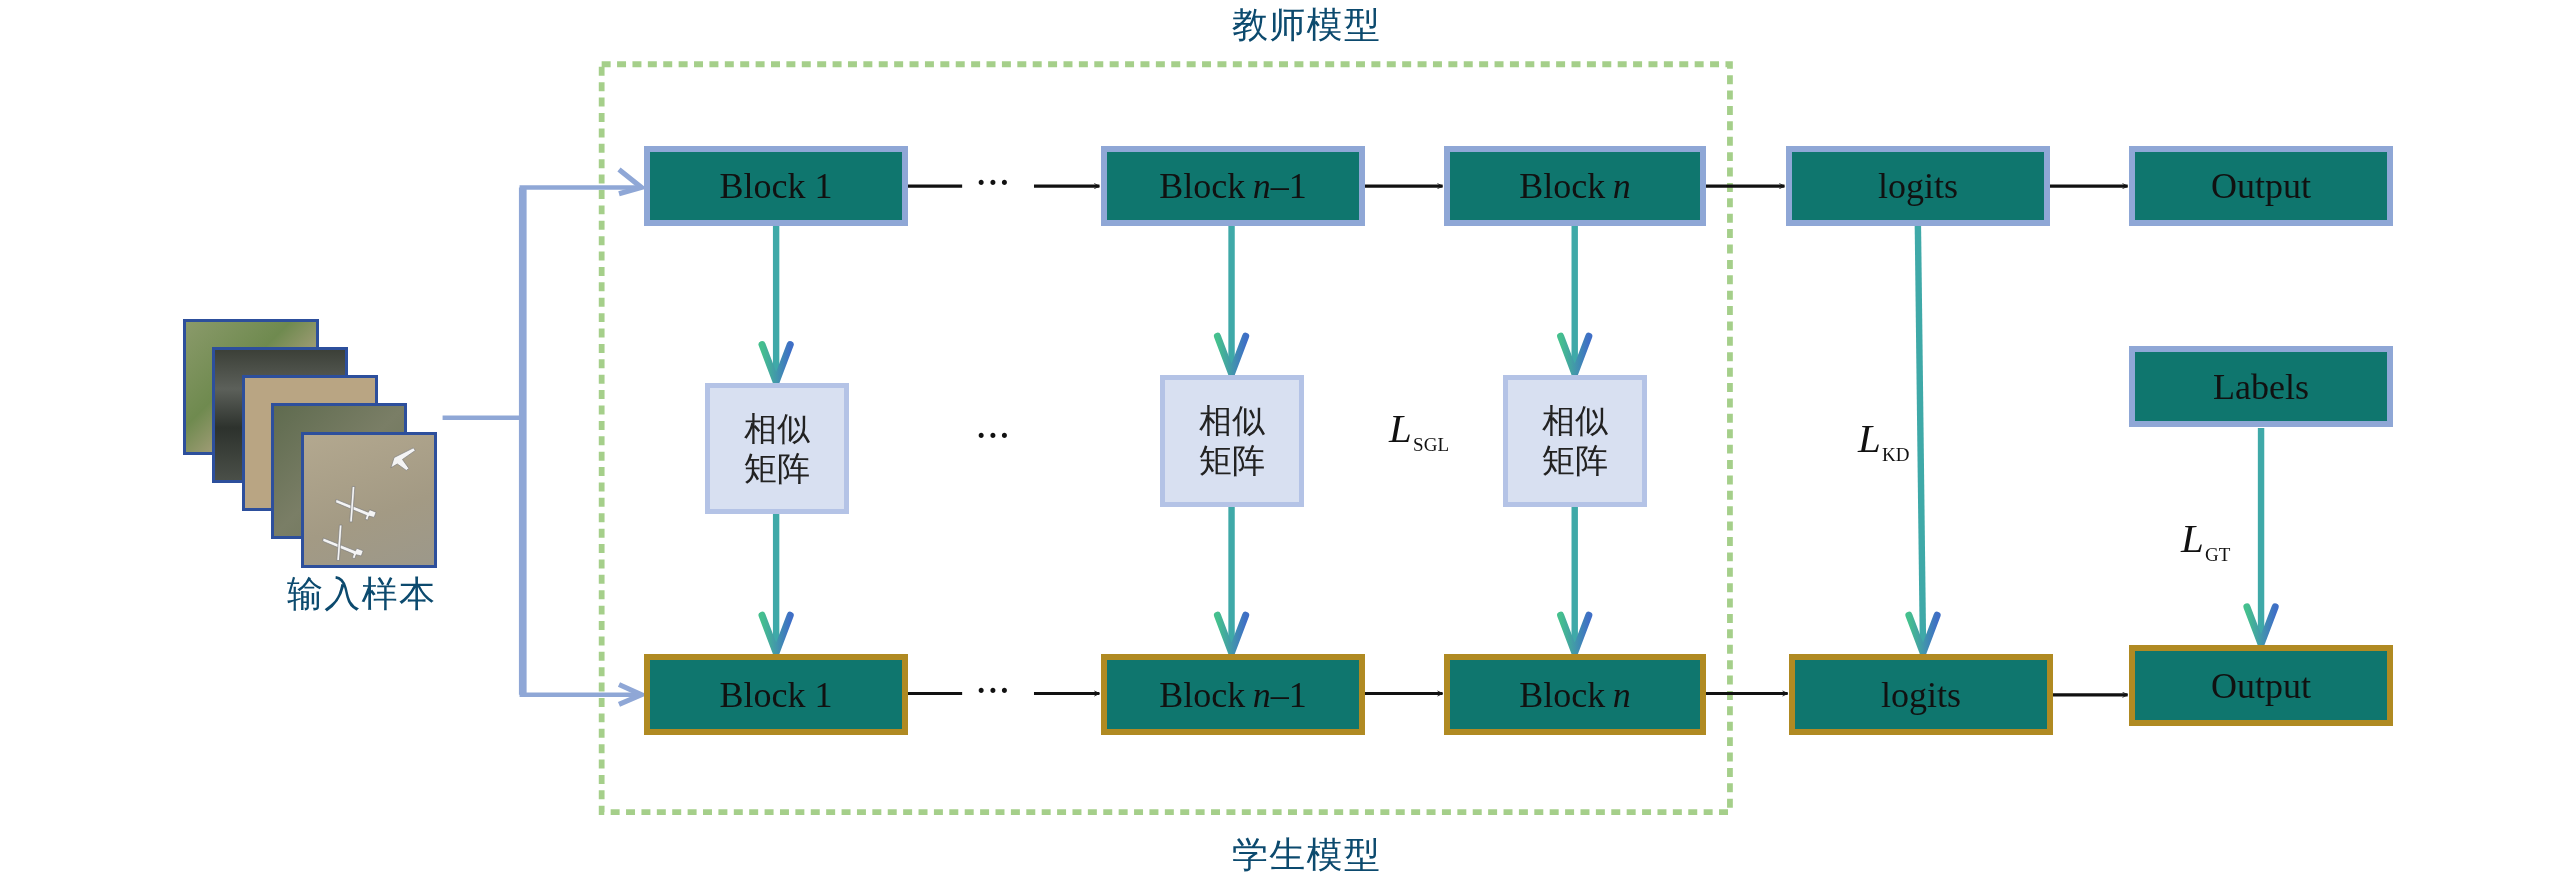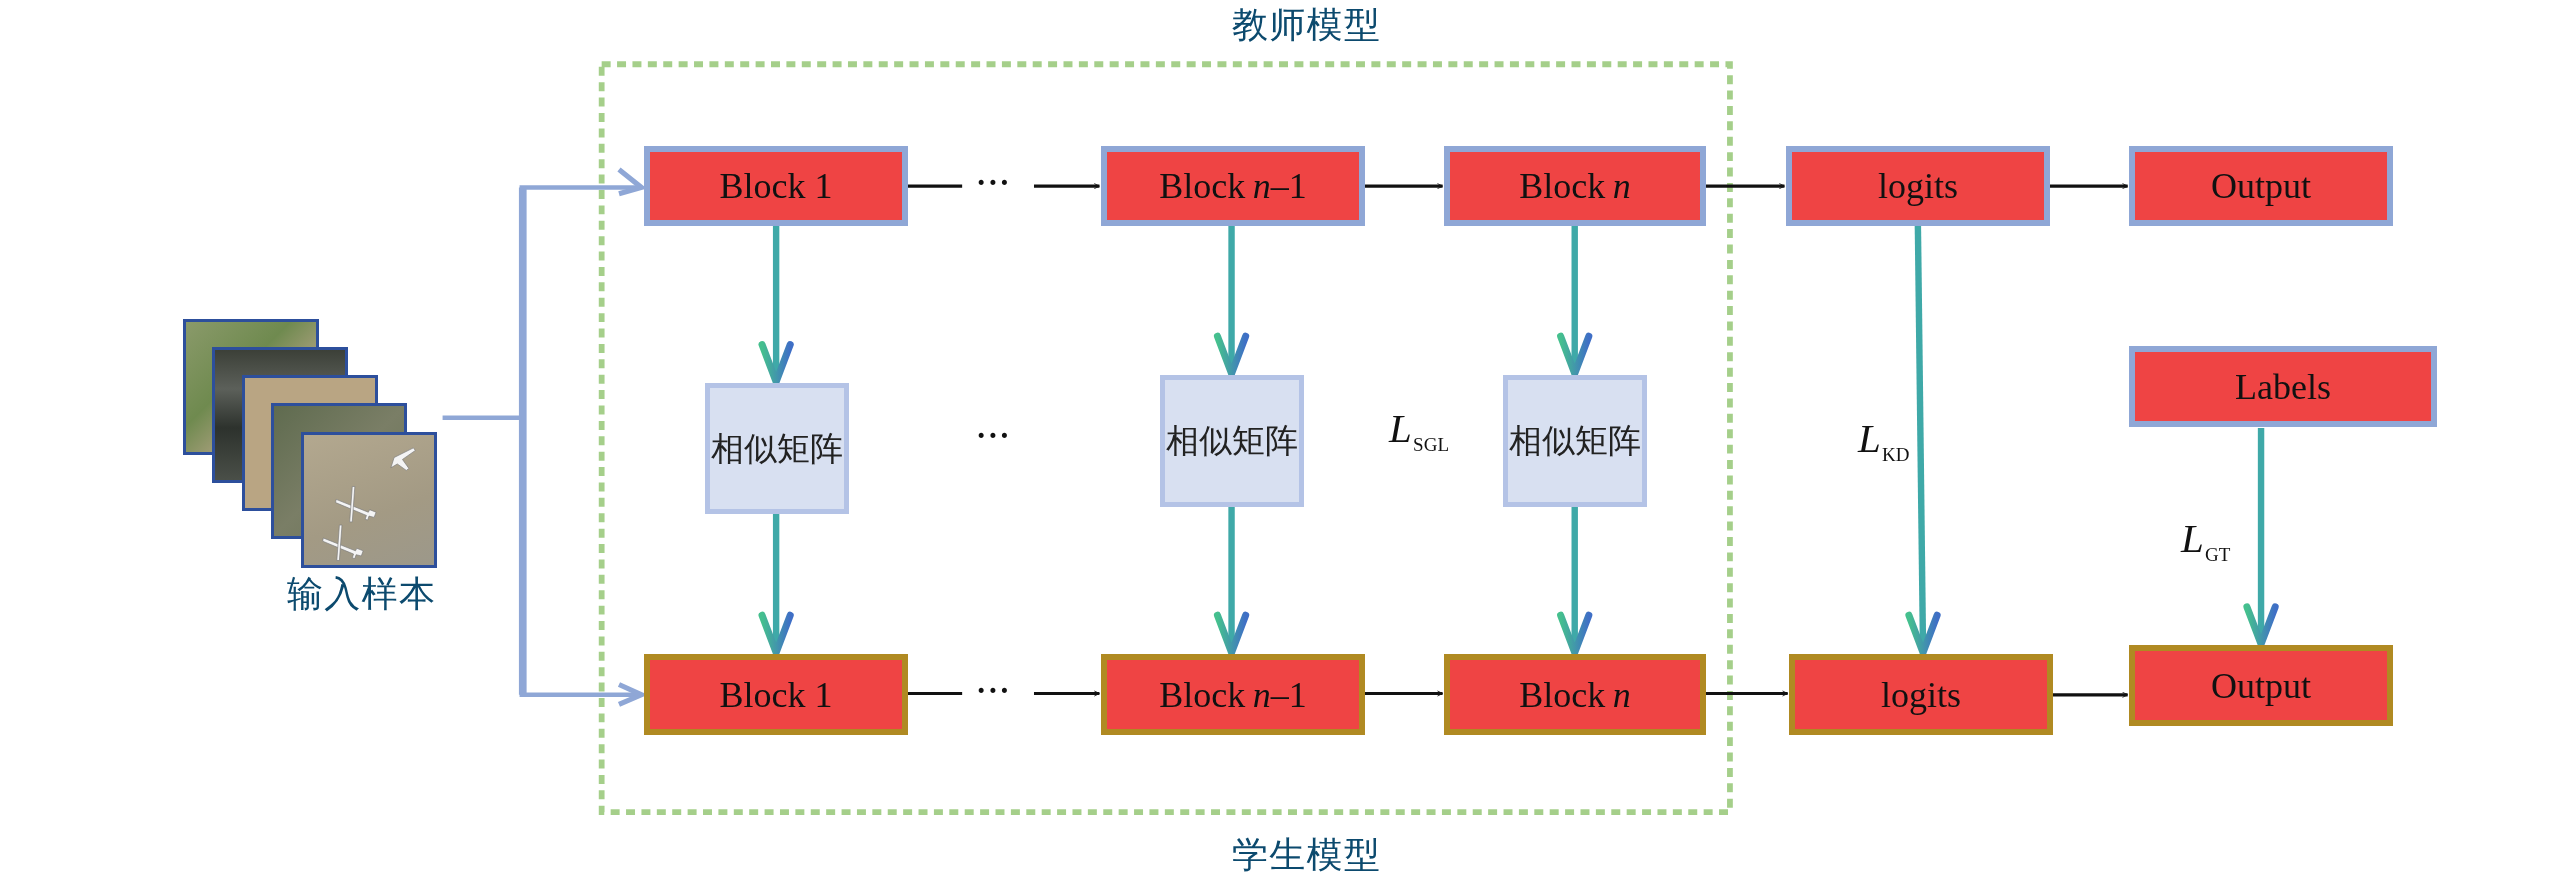--- a/index.html
+++ b/index.html
@@ -1,26 +1,26 @@
 <!DOCTYPE html>
 <html style="font-size:10.3px"><head>
 <meta charset="utf-8">
 <style>
   html, body { margin:0; padding:0; background:#ffffff; }
   body { width:2576px; height:879px; position:relative; overflow:hidden;
          font-family:"Liberation Serif","DejaVu Serif",serif; color:#111; }
   #canvas { position:absolute; left:0; top:0; width:2576px; height:879px; }
   .label-cn { position:absolute; font-size:36px; color:#0c4a6e; white-space:nowrap;
               font-family:"DejaVu Sans","Liberation Sans",sans-serif; letter-spacing:1.3px; }
-  .box { position:absolute; box-sizing:border-box; background:#ef4444;
+  .box { position:absolute; box-sizing:border-box; background:#0f766e;
          display:flex; align-items:center; justify-content:center;
          font-size:36px; white-space:nowrap; }
   .teacher { border:6.4px solid #8fa7d6; }
   .student { border:6.4px solid #b08a22; }
-  .sim { border:5.8px solid #b4c3e6; background:#d8e0f1; flex-direction:row;
+  .sim { border:5.8px solid #b4c3e6; background:#d8e0f1; flex-direction:column;
          font-family:"DejaVu Sans","Liberation Sans",sans-serif; font-size:33px; line-height:1.2; color:#222; }
   .box i { font-style:italic; margin-left:7.7px; }
   .loss { position:absolute; font-size:41px; font-style:italic; white-space:nowrap; }
   .loss sub { font-style:normal; font-size:19px; vertical-align:-9px; margin-left:1.3px; }
   .dots { position:absolute; font-size:31px; letter-spacing:1.3px; font-weight:bold; }
   .thumb { position:absolute; width:136px; height:136px; box-sizing:border-box;
            border:3.2px solid #2d4f9c; }
 </style>
 </head>
 <body>
@@ -159,21 +159,21 @@
 <div class="loss" style="left:1389px; top:404px;">
   <span>L</span><sub>SGL</sub>
 </div>
 <div class="loss" style="left:1838px; top:414px;margin-left:20px;">
   <span>L</span><sub>KD</sub>
 </div>
 <div class="loss" style="left:2181px; top:514px;">
   <span>L</span><sub>GT</sub>
 </div>
 
-<div class="box teacher" style="left:2129px; top:346px; width:308px; height:81px;">
+<div class="box teacher" style="left:2129px; top:346px; width:264px; height:81px;">
   <span>Labels</span>
 </div>
 
 <div class="box student" style="left:644px; top:654px; width:264px; height:81px;">
   <span>Block</span>
     <span style="margin-left:9px">1</span>
 </div>
 <div class="dots" style="left:976px; top:673px;">···</div>
 <div class="box student" style="left:1101px; top:654px; width:264px; height:81px;">
   <span>Block</span>

